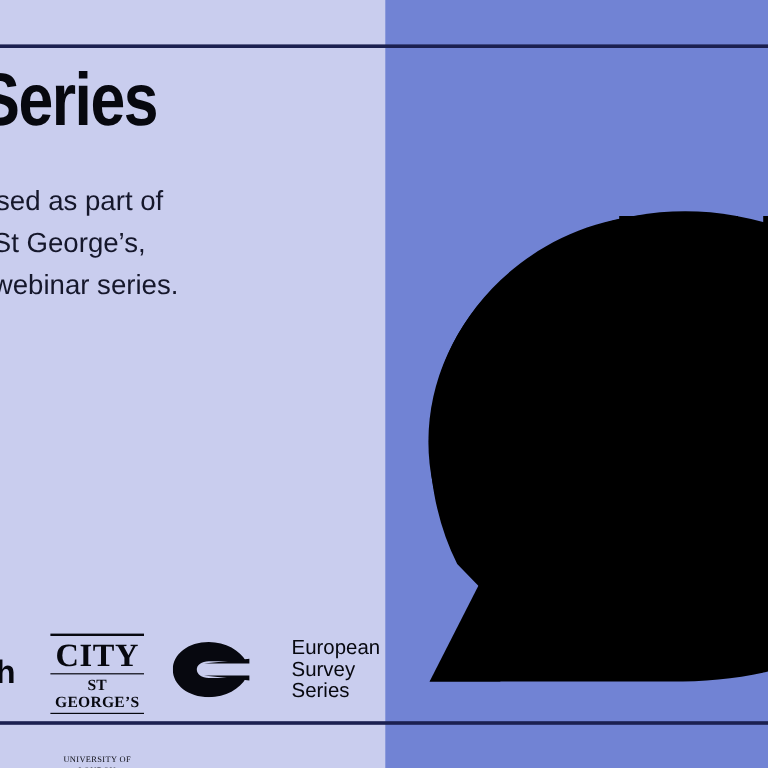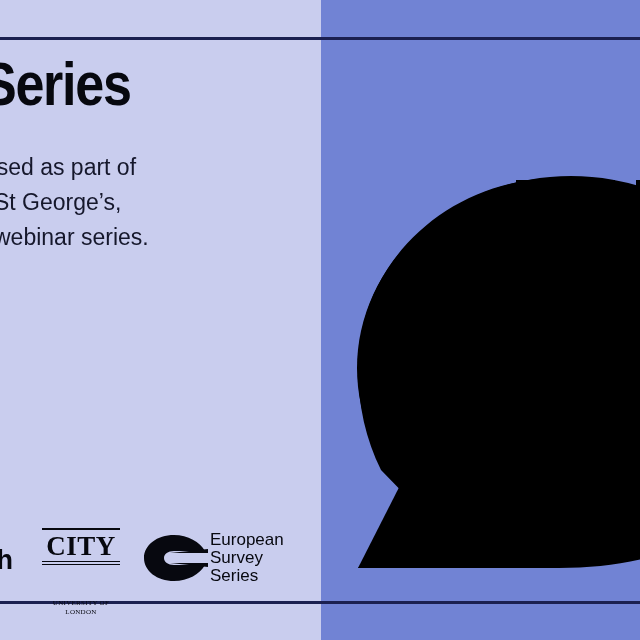--- a/index.html
+++ b/index.html
@@ -154,21 +154,21 @@
     width: 64px; height: 46px;
   }
   .logo-ess .ess-text {
     position: absolute;
     left: 66px; top: 0px;
     font-size: 17px;
     line-height: 18px;
     color: #07080f;
     font-weight: 400;
   }
-  .logo-ess .ess-text span { display: block; }
+  .logo-ess .ess-text span { display: block; margin-left: 33px; }
 
   
   .artwork {
     position: absolute;
     left: 321px; top: 0;
     width: 319px; height: 640px;
     overflow: hidden;
   }
   .artwork svg { display: block; }
 </style>
@@ -220,20 +220,21 @@
   </div>
 
   <div class="logo-row">
 
     <div class="logo-partner">ch</div>
 
     <div class="logo-city">
       <div class="topbar"></div>
       <div class="city-word">CITY</div>
       <div class="midbar"></div>
+      <div class="stgeorges-word">ST GEORGE’S</div>
       <div class="botbar"></div>
       <div class="uol-word">UNIVERSITY OF LONDON</div>
     </div>
 
     <div class="logo-ess">
       <div class="ess-mark">
         <svg width="64" height="46" viewBox="0 0 64 46" xmlns="http://www.w3.org/2000/svg">
           <path d="M30 0
                    C13 0 0 10 0 23
                    C0 36 13 46 30 46

